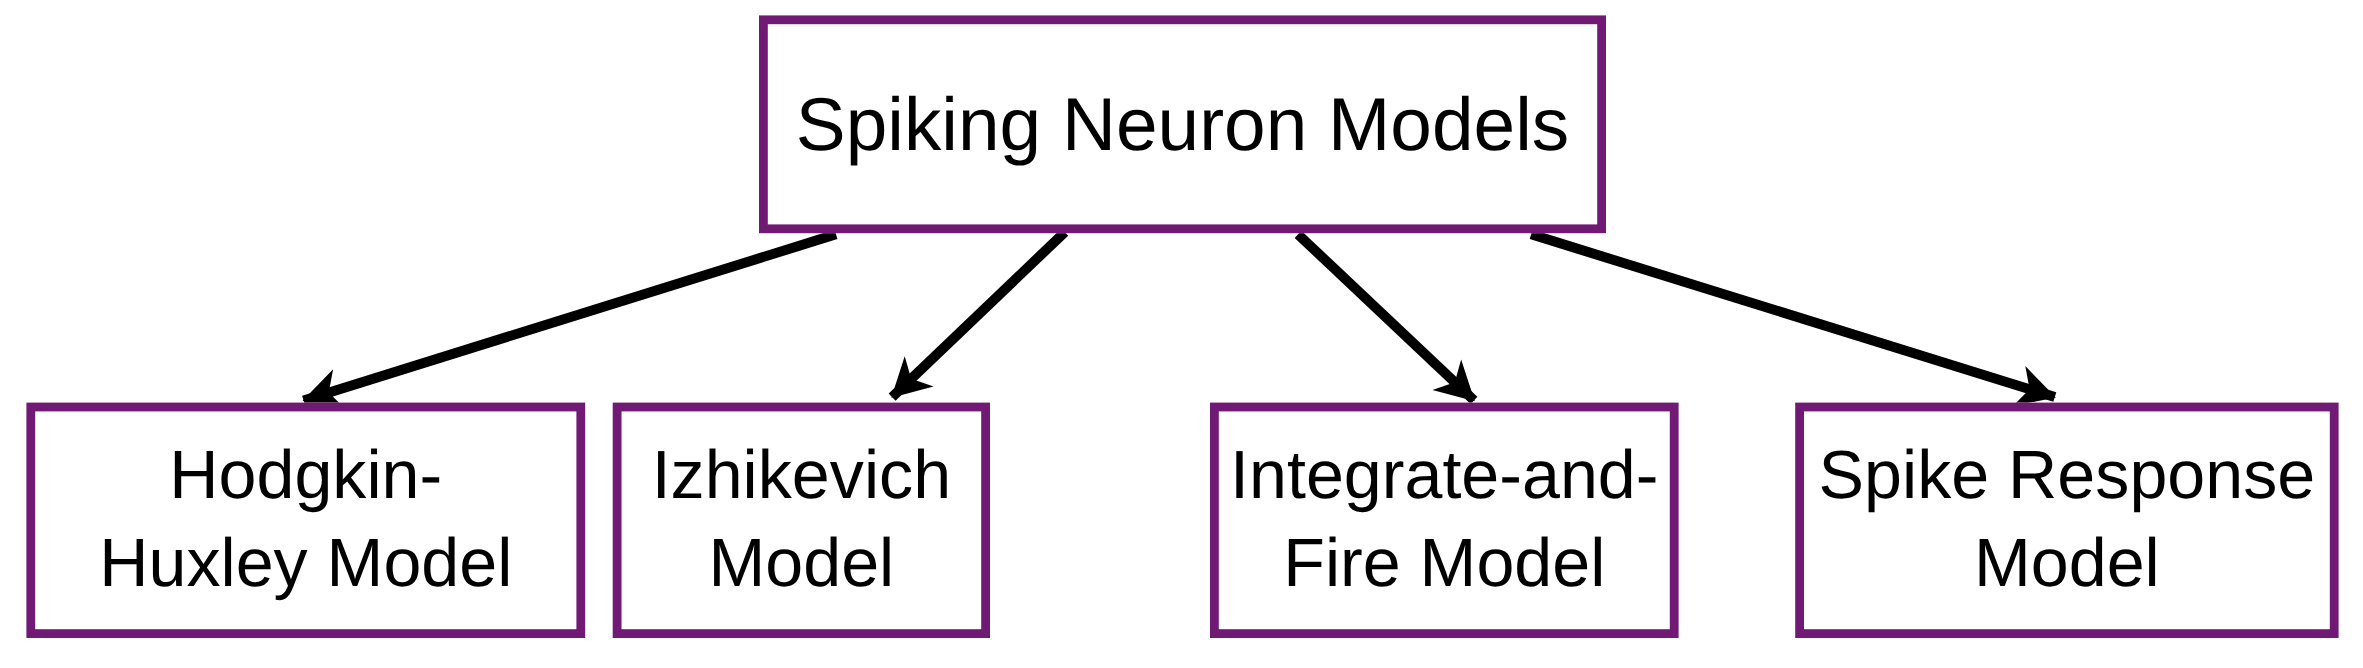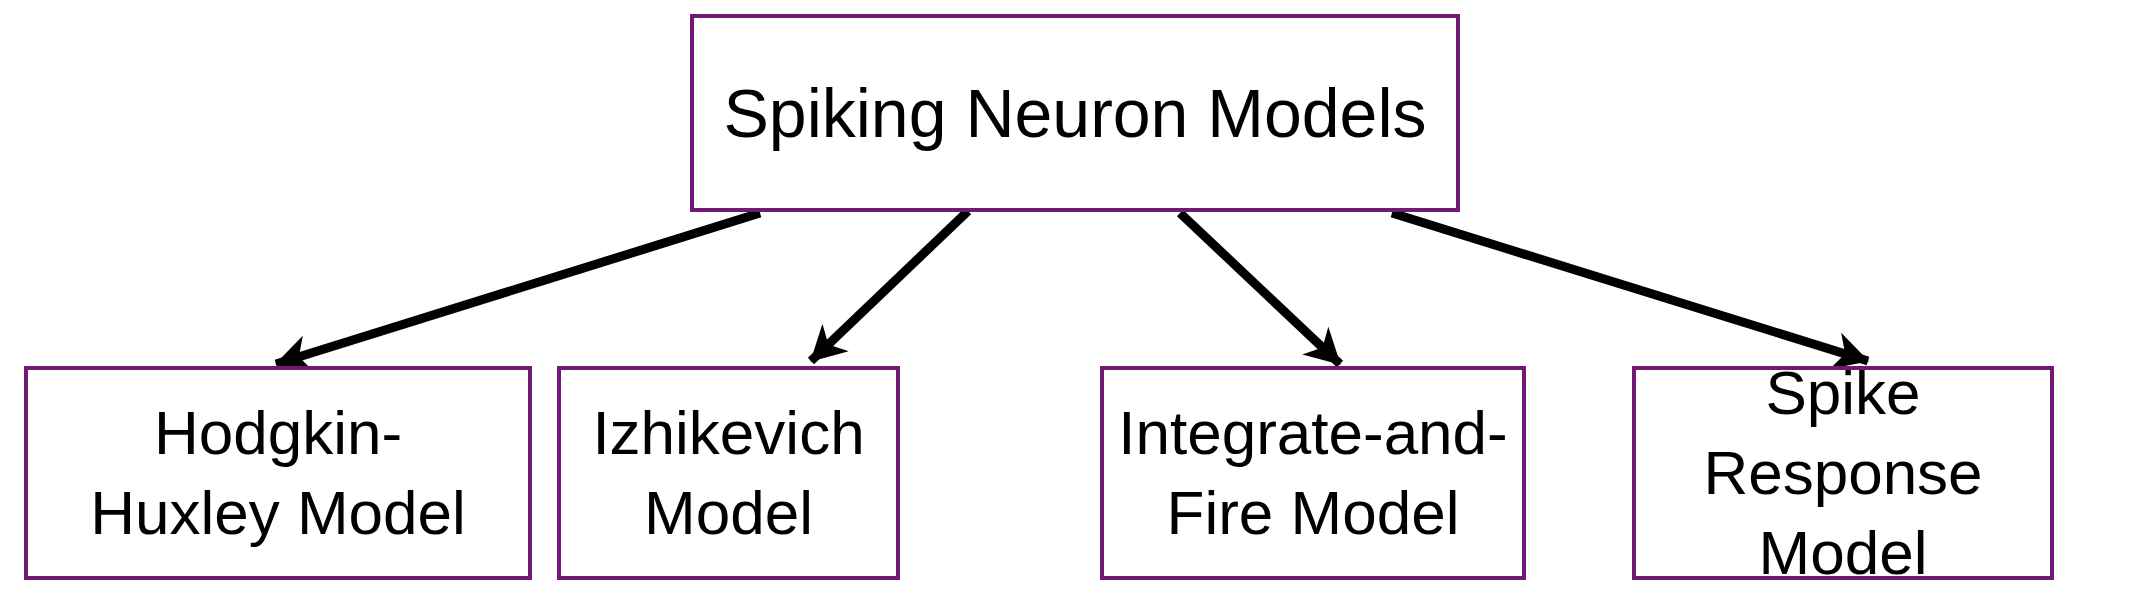--- a/index.html
+++ b/index.html
@@ -21,21 +21,21 @@
     left: 0;
     top: 0;
     width: 2148px;
     height: 607px;
     pointer-events: none;
   }
   .node {
     position: absolute;
     box-sizing: border-box;
     background: #ffffff;
-    border: 4px solid #701a75;
+    border: 8px solid #701a75;
     display: flex;
     align-items: center;
     justify-content: center;
     text-align: center;
     color: #000000;
   }
   .node .label {
     white-space: pre-line;
     display: block;
   }
@@ -49,21 +49,21 @@
   }
   .node-child {
     top: 366px;
     height: 214px;
     font-size: 62px;
     line-height: 1.29;
   }
   .node-c0 { left: 24px;   width: 508px; }
   .node-c1 { left: 557px;  width: 343px; }
   .node-c2 { left: 1100px; width: 426px; }
-  .node-c3 { left: 1632px; width: 422px; }
+  .node-c3 { left: 1632px; width: 494px; }
 </style>
 </head>
 <body>
 
 <div class="stage">
 
   <svg class="arrows" viewBox="0 0 2148 607" xmlns="http://www.w3.org/2000/svg" aria-hidden="true">
     <defs>
       <marker id="arrowhead" markerUnits="userSpaceOnUse" markerWidth="44" markerHeight="44" refX="35" refY="20" orient="auto">
         <path d="M1,1 L36,20 L1,39 L11,20 Z" fill="#000000"></path>

